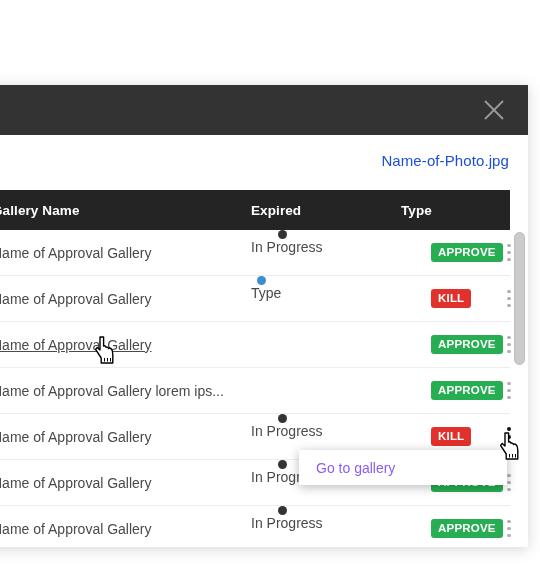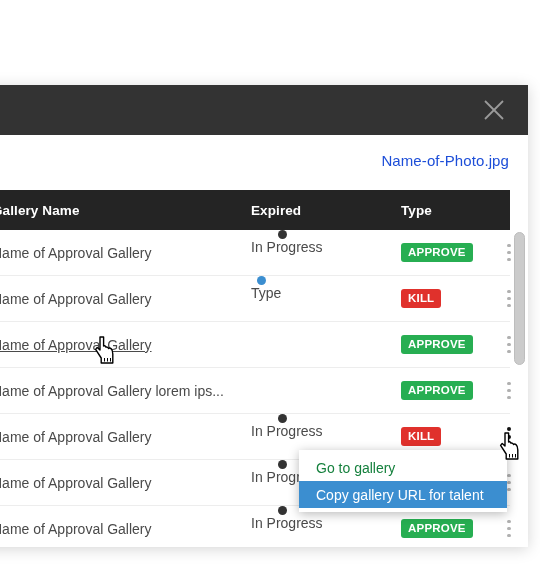--- a/index.html
+++ b/index.html
@@ -112,21 +112,21 @@
     top: 0;
     height: 45px;
     display: flex;
     align-items: center;
     font-size: 14px;
     color: #4a4a4a;
     white-space: nowrap;
   }
   .cell.c-name   { left: 112px; width: 245px; }
   .cell.c-status { left: 371px; flex-direction: column; }
-  .cell.c-type   { left: 521px; text-align: right; }
+  .cell.c-type   { left: 551px; text-align: right; }
 
   .gallery-link {
     overflow: hidden;
     text-overflow: ellipsis;
     white-space: nowrap;
     max-width: 238px;
     cursor: pointer;
   }
   .row.hovered .gallery-link { text-decoration: underline; }
 
@@ -204,21 +204,21 @@
     box-shadow: 0 2px 10px rgba(0,0,0,0.28);
     z-index: 40;
     padding: 4px 0 4px 0;
   }
   .menu-item {
     height: 27px;
     display: flex;
     align-items: center;
     padding-left: 17px;
     font-size: 14px;
-    color: #15803d;
+    color: #8b5cf6;
     cursor: pointer;
     white-space: nowrap;
   }
   .menu-item.selected {
     background: #3b8ed0;
     color: #ffffff;
   }
 
   
   .cursor {
@@ -366,21 +366,20 @@
           </div>
         </div>
       </div>
   </div>
 
   <div id="scroll-track"></div>
   <div id="scroll-thumb"></div>
 
   <div id="context-menu">
       <div class="menu-item">Go to gallery</div>
-      <div class="menu-item selected" style="background: rgb(59, 142, 208);">Copy gallery URL for talent</div>
     </div>
 
 </div>
 
 <div class="cursor" style="left:94px; top:336px;">
   <svg width="26" height="30" viewBox="0 0 26 30" aria-hidden="true">
     <path d="M6 1 L6 14 L3.2 11.4 L1.6 13.4 L7.2 22 L7.2 27 L18.8 27 L18.8 18
              C18.8 16 18.2 13.6 17 12.6 C16.2 12 15.2 12 14.6 12.6
              C14.2 11.4 13 10.8 12 11.2 C11.6 10.2 10.6 9.6 9.6 10
              L9.6 1 Z" fill="#ffffff" stroke="#000000" stroke-width="1.4" stroke-linejoin="round"></path>

